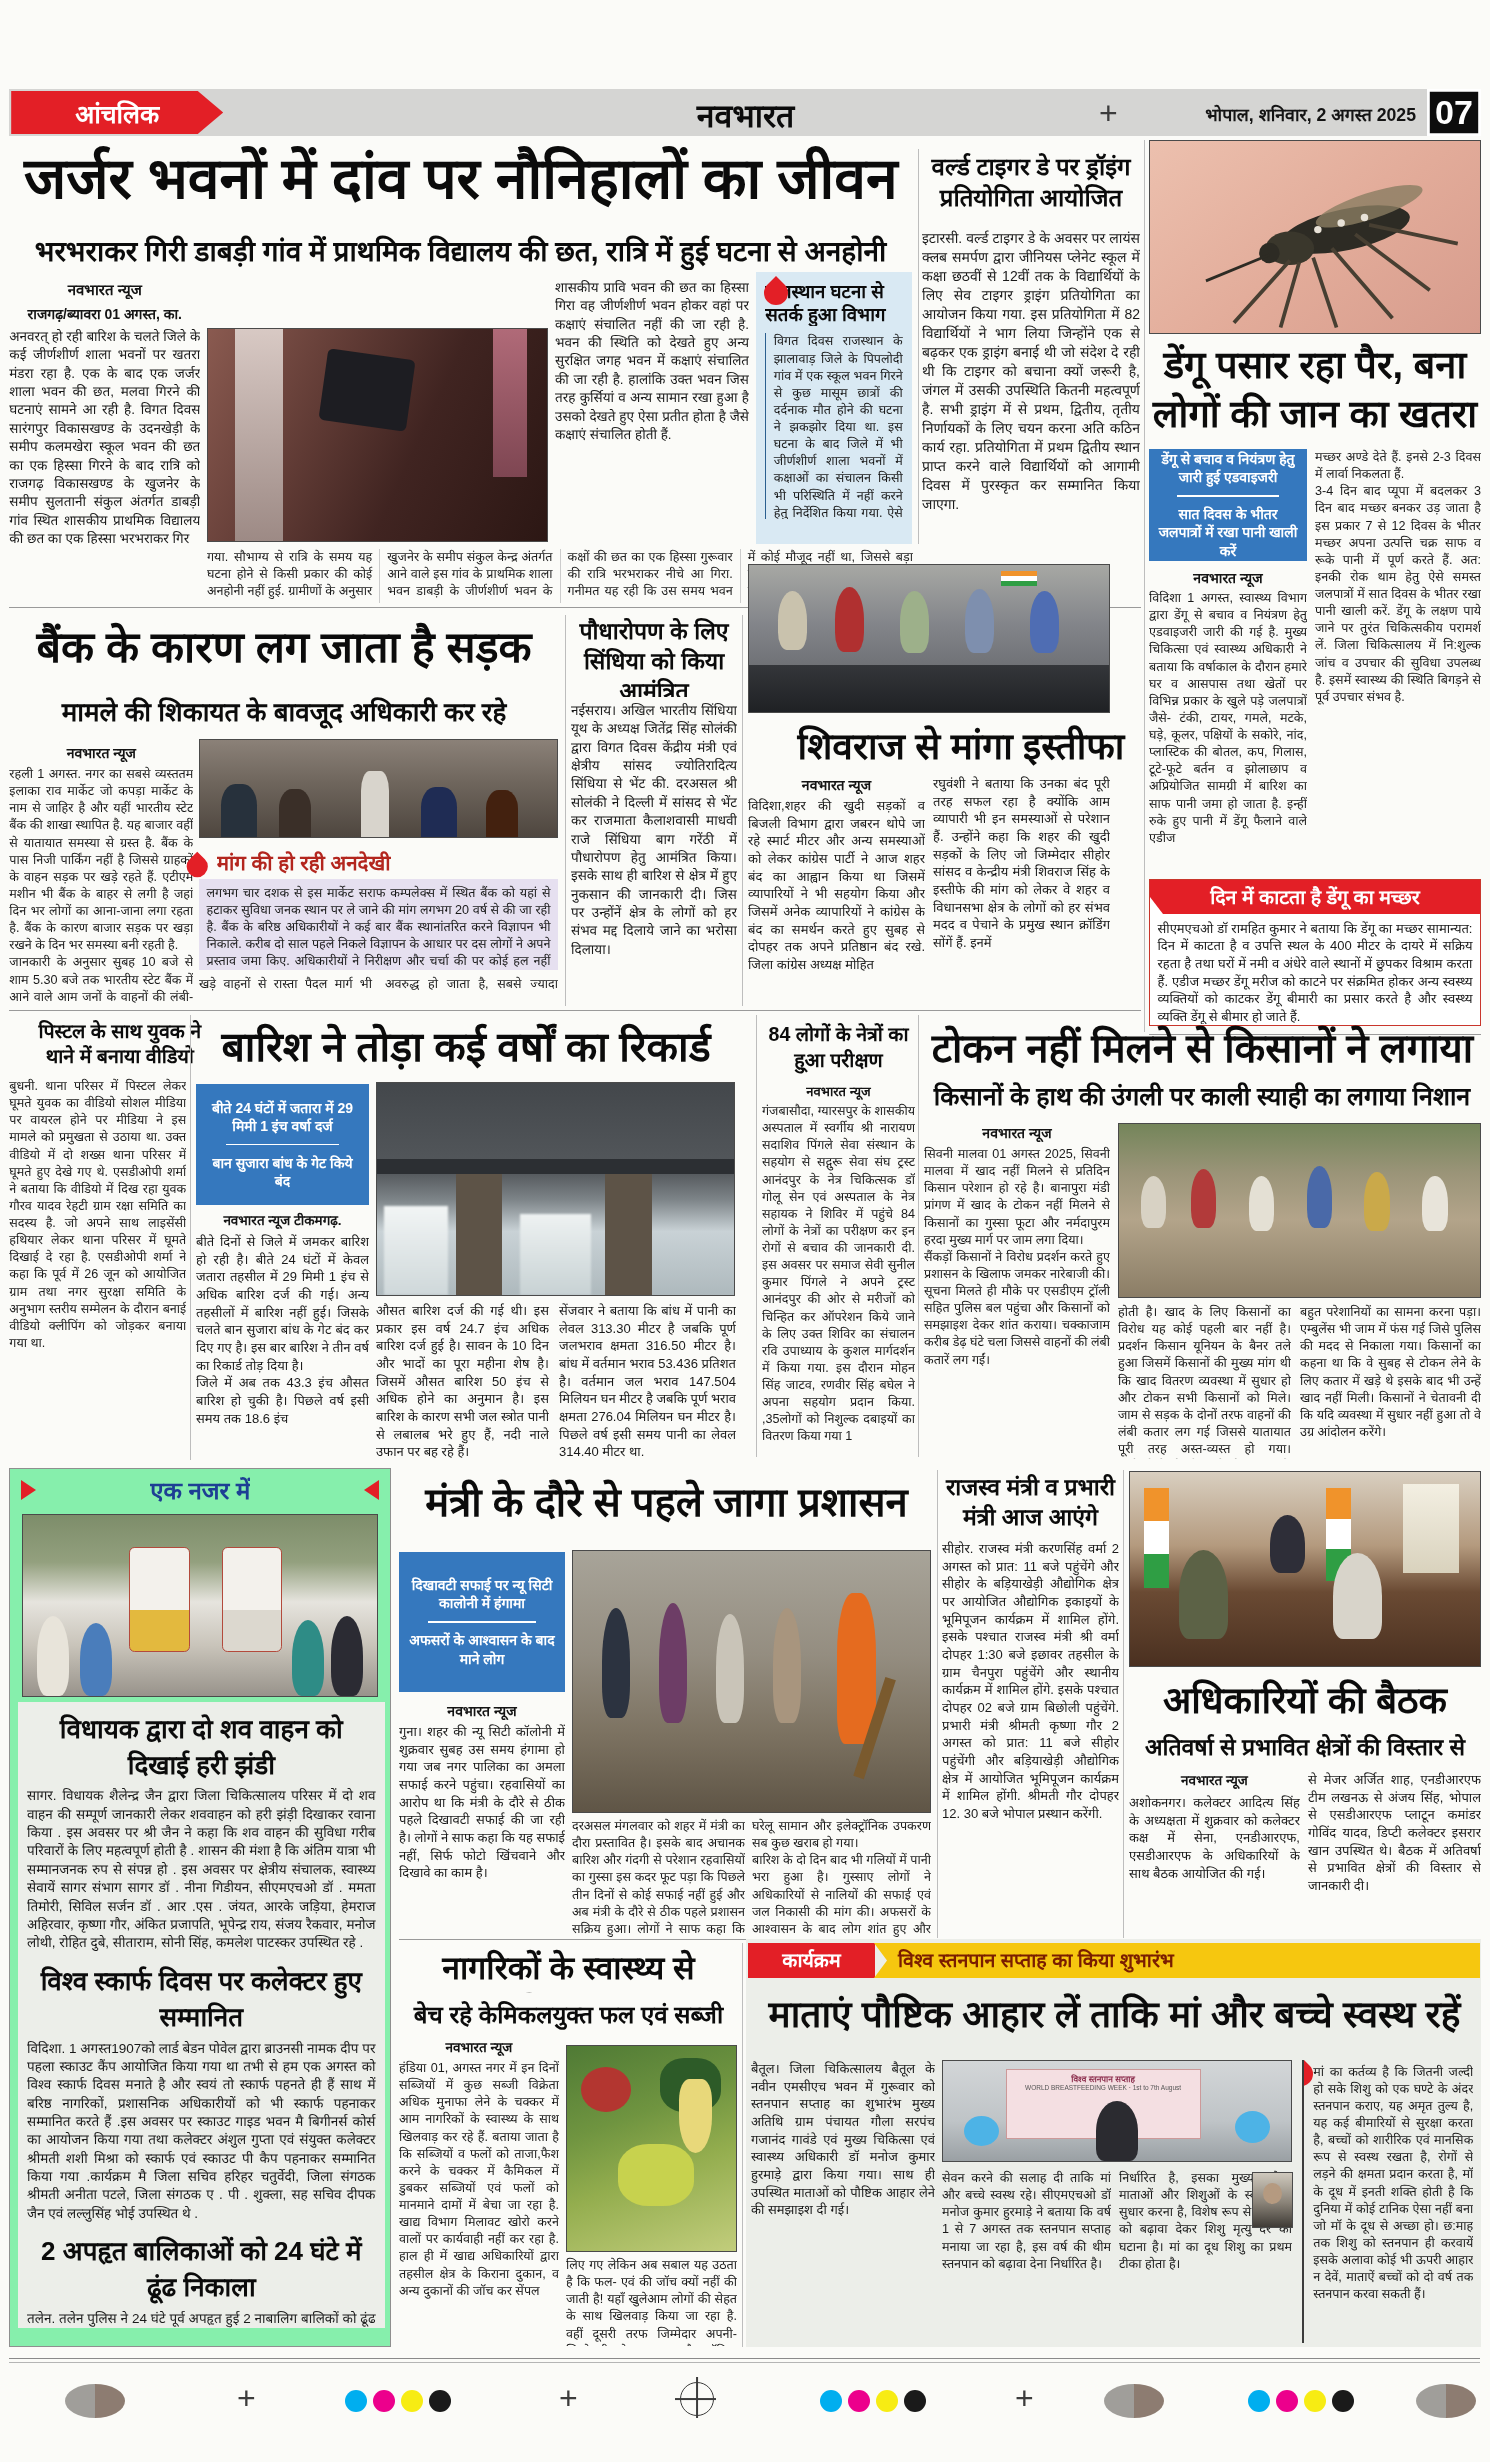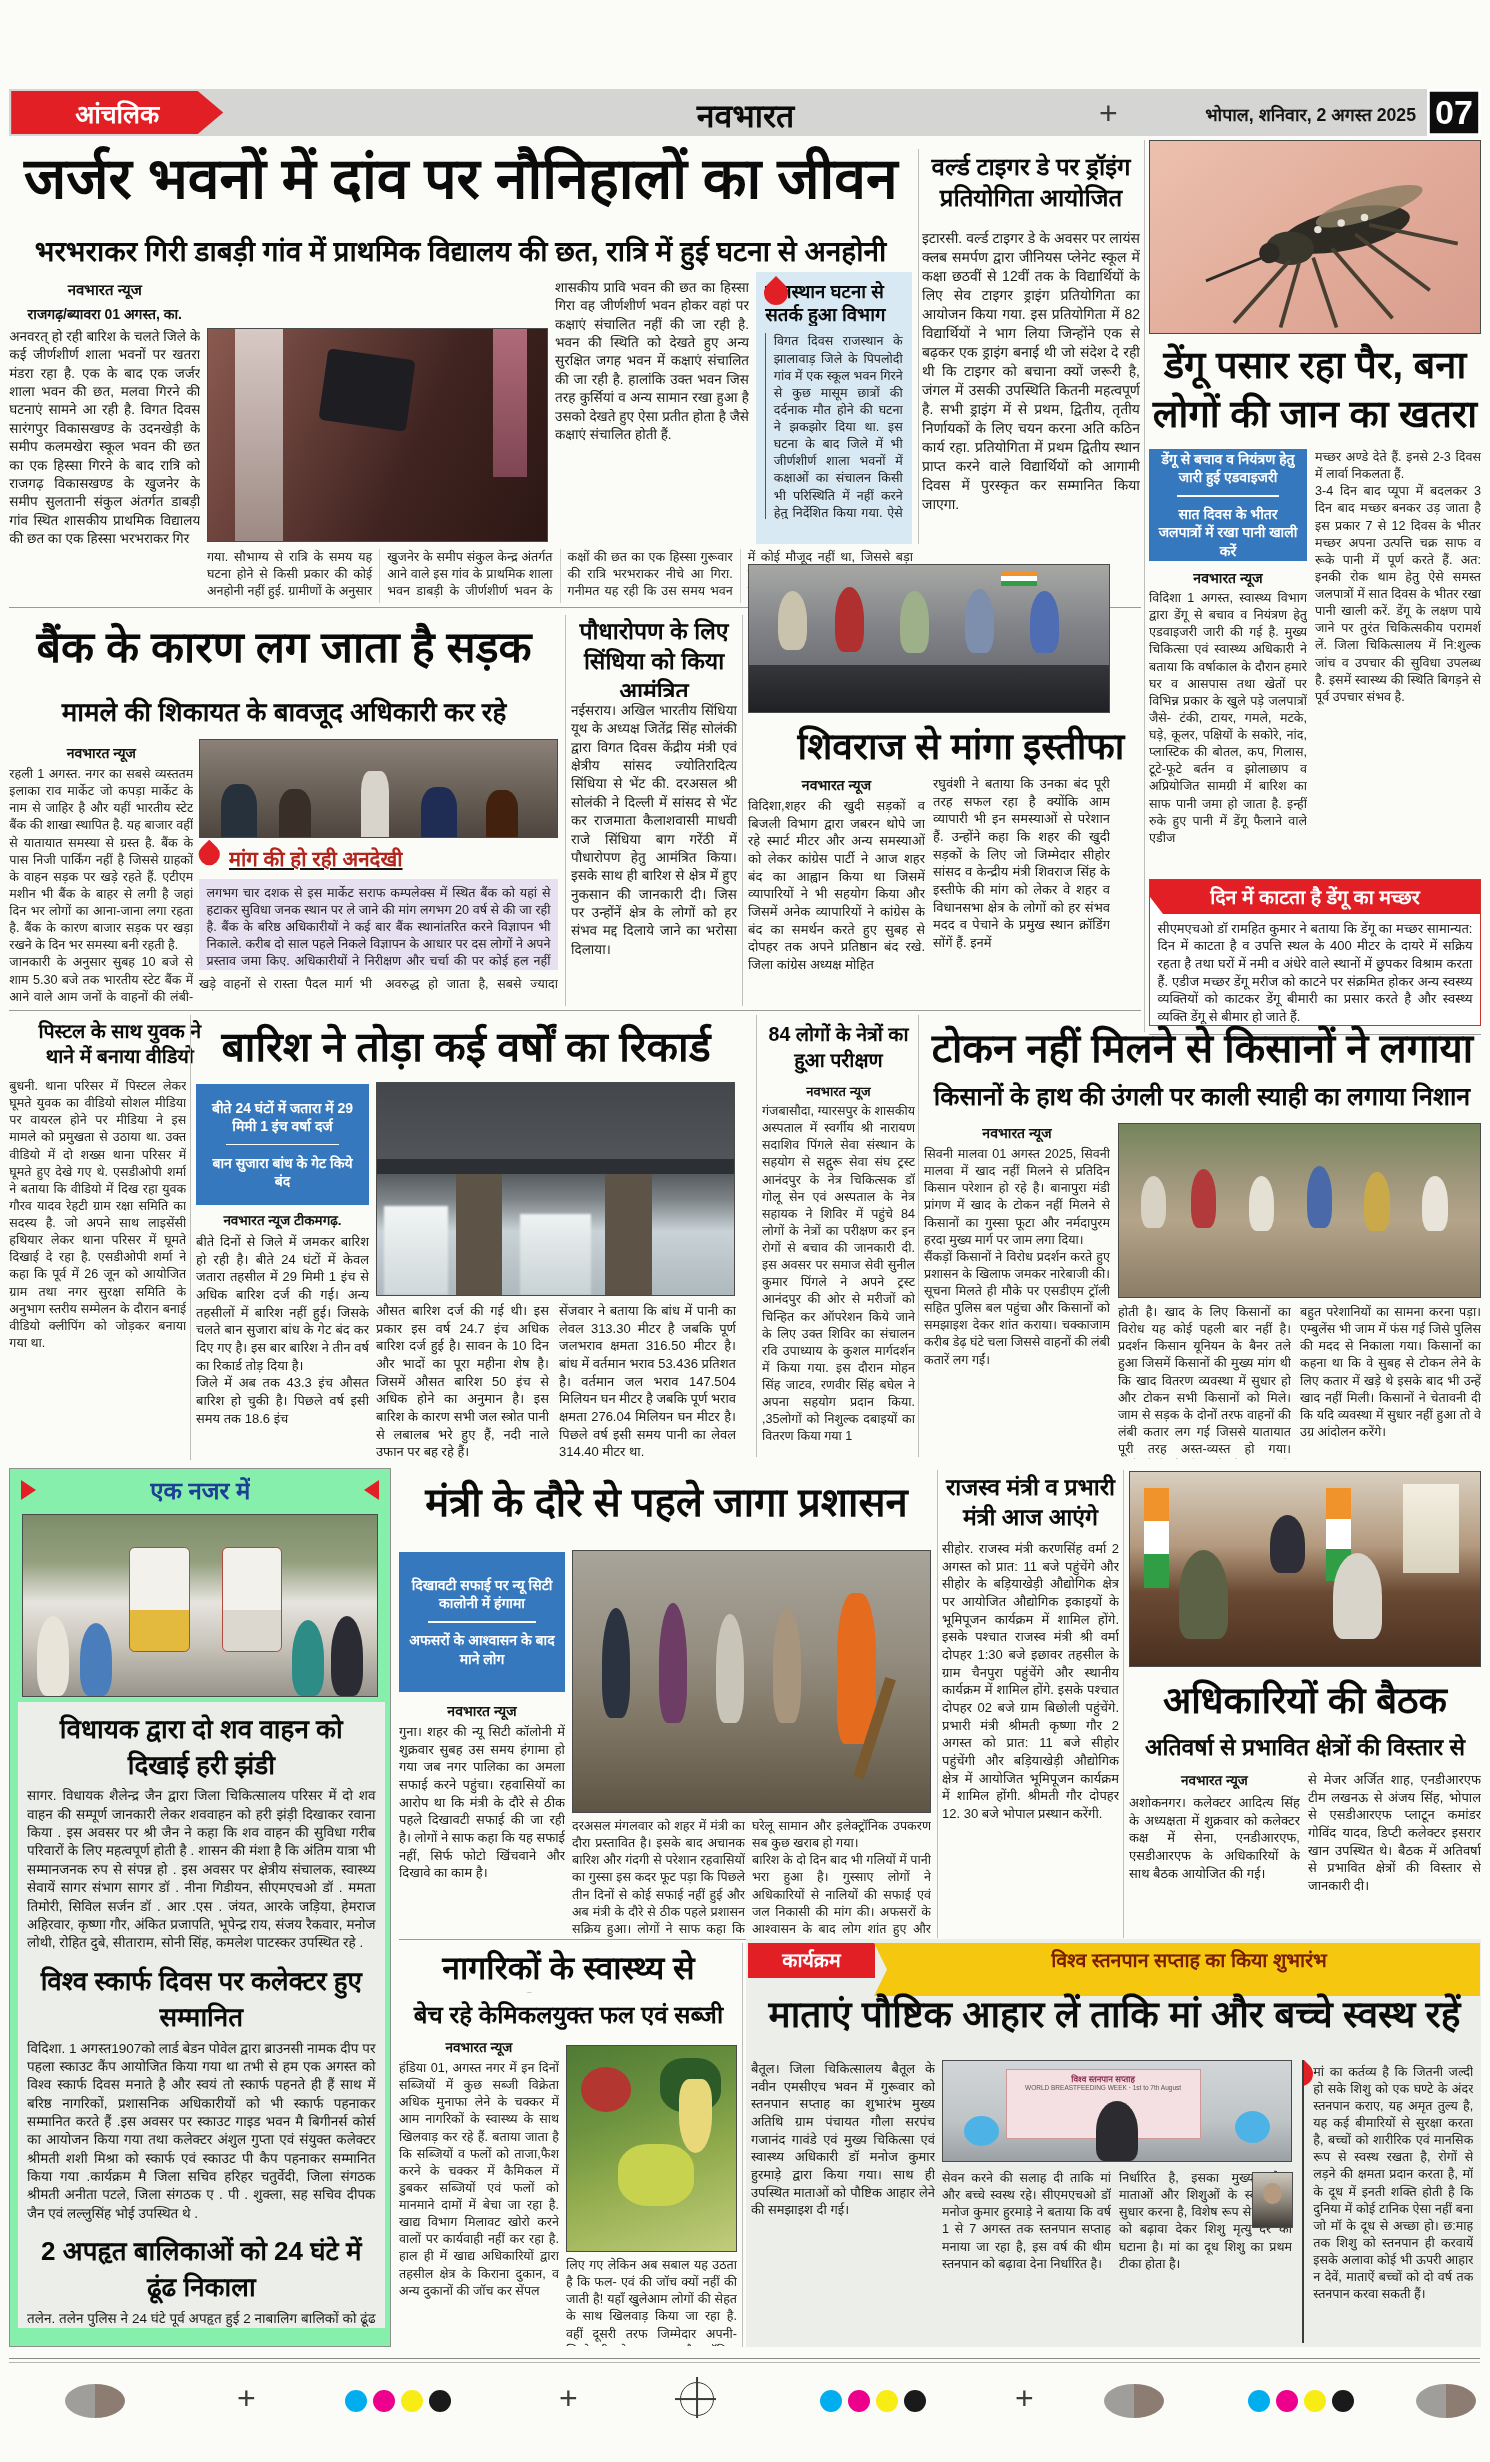--- a/index.html
+++ b/index.html
@@ -108,21 +108,21 @@
   <div class="abs bt pre" style="left:9.3px;top:766px;width:184px;height:240px;font-size:12.6px;">रहली 1 अगस्त. नगर का सबसे व्यस्ततम इलाका राव मार्केट जो कपड़ा मार्केट के नाम से जाहिर है और यहीं भारतीय स्टेट बैंक की शाखा स्थापित है. यह बाजार वहीं से यातायात समस्या से ग्रस्त है. बैंक के पास निजी पार्किंग नहीं है जिससे ग्राहकों के वाहन सड़क पर खड़े रहते हैं. एटीएम मशीन भी बैंक के बाहर से लगी है जहां दिन भर लोगों का आना-जाना लगा रहता है. बैंक के कारण बाजार सड़क पर खड़ा रखने के दिन भर समस्या बनी रहती है.
 जानकारी के अनुसार सुबह 10 बजे से शाम 5.30 बजे तक भारतीय स्टेट बैंक में आने वाले आम जनों के वाहनों की लंबी-कतार गदर हेंड पंप से गांधी चौक बाजार तक बेतरतीब खड़े वाहनों से लगी रहती है.</div>
   <div class="photo" style="left:199px;top:739px;width:359px;height:99px;
               background:linear-gradient(180deg,#8b8178 0%,#6e655c 45%,#4e463f 100%);">
     <div style="position:absolute;left:6%;bottom:0;width:10%;height:55%;background:#27313c;border-radius:40% 40% 0 0;"></div>
     <div style="position:absolute;left:22%;bottom:0;width:9%;height:50%;background:#3a2f28;border-radius:40% 40% 0 0;"></div>
     <div style="position:absolute;left:45%;bottom:0;width:8%;height:68%;background:#d8d4cc;border-radius:30% 30% 0 0;"></div>
     <div style="position:absolute;left:62%;bottom:0;width:10%;height:52%;background:#1f2c54;border-radius:40% 40% 0 0;"></div>
     <div style="position:absolute;left:80%;bottom:0;width:9%;height:48%;background:#43210f;border-radius:40% 40% 0 0;"></div>
   </div>
-  <div class="abs" style="left:199px;top:844px;width:359px;height:32px;display:flex;align-items:flex-start;gap:9.3px;text-decoration:underline;">
+  <div class="abs" style="left:187px;top:844px;width:359px;height:32px;display:flex;align-items:flex-end;gap:9.3px;">
     <span class="teardrop" style="width:20.5px;height:20.5px;flex:none;"></span>
     <span class="headline" style="font-size:20.5px;color:#b3261e;">मांग की हो रही अनदेखी</span>
   </div>
   <div class="abs lavender bt" style="left:199px;top:879px;width:359px;height:91px;padding:5.6px 7.5px;font-size:12.6px;">लगभग चार दशक से इस मार्केट सराफ कम्पलेक्स में स्थित बैंक को यहां से हटाकर सुविधा जनक स्थान पर ले जाने की मांग लगभग 20 वर्ष से की जा रही है. बैंक के बरिष्ठ अधिकारीयों ने कई बार बैंक स्थानांतरित करने विज्ञापन भी निकाले. करीब दो साल पहले निकले विज्ञापन के आधार पर दस लोगों ने अपने प्रस्ताव जमा किए. अधिकारीयों ने निरीक्षण और चर्चा की पर कोई हल नहीं निकाल सका.</div>
   <div class="abs bt" style="left:199px;top:976px;width:359px;height:32px;font-size:12.6px;column-count:2;column-gap:13px;">खड़े वाहनों से रास्ता पैदल मार्ग भी अवरुद्ध हो जाता है, सबसे ज्यादा परेशानी तब होती है जब बैंक का केश लाने वाला वाहन बैंक के सामने आकर घंटे भर बाद रहता है.</div>
 
   <div class="vrule" style="left:565px;top:615px;height:391px;"></div>
   <div class="abs headline center" style="left:571px;top:617px;width:166px;height:80px;font-size:23px;line-height:1.3;">पौधारोपण के लिए सिंधिया को किया आमंत्रित</div>
   <div class="abs bt" style="left:571px;top:702px;width:166px;height:304px;font-size:13.5px;">नईसराय। अखिल भारतीय सिंधिया यूथ के अध्यक्ष जितेंद्र सिंह सोलंकी द्वारा विगत दिवस केंद्रीय मंत्री एवं क्षेत्रीय सांसद ज्योतिरादित्य सिंधिया से भेंट की. दरअसल श्री सोलंकी ने दिल्ली में सांसद से भेंट कर राजमाता कैलाशवासी माधवी राजे सिंधिया बाग गरेंठी में पौधारोपण हेतु आमंत्रित किया। इसके साथ ही बारिश से क्षेत्र में हुए नुकसान की जानकारी दी। जिस पर उन्होंनें क्षेत्र के लोगों को हर संभव मद्द दिलाये जाने का भरोसा दिलाया।</div>
 
@@ -271,23 +271,23 @@
     <div style="position:absolute;left:30%;top:48%;width:45%;height:30%;background:#c7d24e;border-radius:40%;"></div>
     <div style="position:absolute;left:66%;top:16%;width:20%;height:36%;background:#e8d87a;border-radius:30% 30% 50% 50%;"></div>
   </div>
   <div class="abs bt" style="left:566px;top:2257px;width:171px;height:89px;font-size:12.6px;">लिए गए लेकिन अब सबाल यह उठता है कि फल- एवं की जॉच क्यों नहीं की जाती है!  यहाँ खुलेआम लोगों की सेहत के साथ खिलवाड़ किया जा रहा है. वहीं दूसरी तरफ जिम्मेदार अपनी-जिम्मेदारी से हट कर है. हॉडिया -तहसील में स्वास्थ्य विभाग के अधिकारी द्वारा भ्रमण कर यह जानने की कोशिश भी नहीं की गई कि मांस, मछली, सब्जी,सडे--गले फल खुलेआम बिक रहे हैं.</div>
 
   <div class="vrule" style="left:742px;top:1943px;height:404px;"></div>
   <div class="abs panel-gray" style="left:746px;top:1939px;width:735px;height:408px;"></div>
   <div class="abs redband" style="left:748px;top:1943px;width:127px;height:35px;font-size:19.6px;line-height:35px;">
     <span>कार्यक्रम</span>
   </div>
-  <div class="abs" style="left:874px;top:1943px;width:606px;height:53px;background:#f6c70f;color:#7a1d00;font-weight:bold;
+  <div class="abs" style="left:874px;top:1943px;width:606px;height:35px;background:#f6c70f;color:#7a1d00;font-weight:bold;
               font-size:19.6px;line-height:35px;padding-left:24px;overflow:hidden;
-              clip-path:polygon(0 0,100% 0,100% 100%,0 100%,13px 50%);text-align:center;">
+              clip-path:polygon(0 0,100% 0,100% 100%,0 100%,13px 50%);">
     <span>विश्व स्तनपान सप्ताह का किया शुभारंभ</span>
   </div>
   <div class="abs headline center" style="left:748px;top:1984px;width:733px;height:67px;font-size:37px;line-height:1.7;">माताएं पौष्टिक आहार लें ताकि मां और बच्चे स्वस्थ रहें</div>
   <div class="abs bt" style="left:751px;top:2060px;width:184px;height:285px;font-size:13px;">बैतूल। जिला चिकित्सालय बैतूल के नवीन एमसीएच भवन में गुरूवार को स्तनपान सप्ताह का शुभारंभ मुख्य अतिथि ग्राम पंचायत गौला सरपंच गजानंद गावंडे एवं मुख्य चिकित्सा एवं स्वास्थ्य अधिकारी डॉ मनोज कुमार हुरमाड़े द्वारा किया गया। साथ ही उपस्थित माताओं को पौष्टिक आहार लेने की समझाइश दी गई।</div>
   <div class="photo" style="left:942px;top:2060px;width:350px;height:102px;background:linear-gradient(180deg,#d3d6d8 0%,#bfc4c7 60%,#9aa0a4 100%);">
     <div style="position:absolute;left:18%;top:8%;width:56%;height:70%;background:#f4dfe2;border:0.9px solid #c99;">
       <div style="font-size:8.4px;font-weight:bold;color:#8c2f4e;text-align:center;margin-top:2.8px;">विश्व स्तनपान सप्ताह</div>
       <div style="font-size:6.5px;color:#555;text-align:center;">WORLD BREASTFEEDING WEEK · 1st to 7th August</div>
     </div>
     <div style="position:absolute;left:44%;top:40%;width:12%;height:60%;background:#2b2b30;border-radius:50% 50% 20% 20%;"></div>

